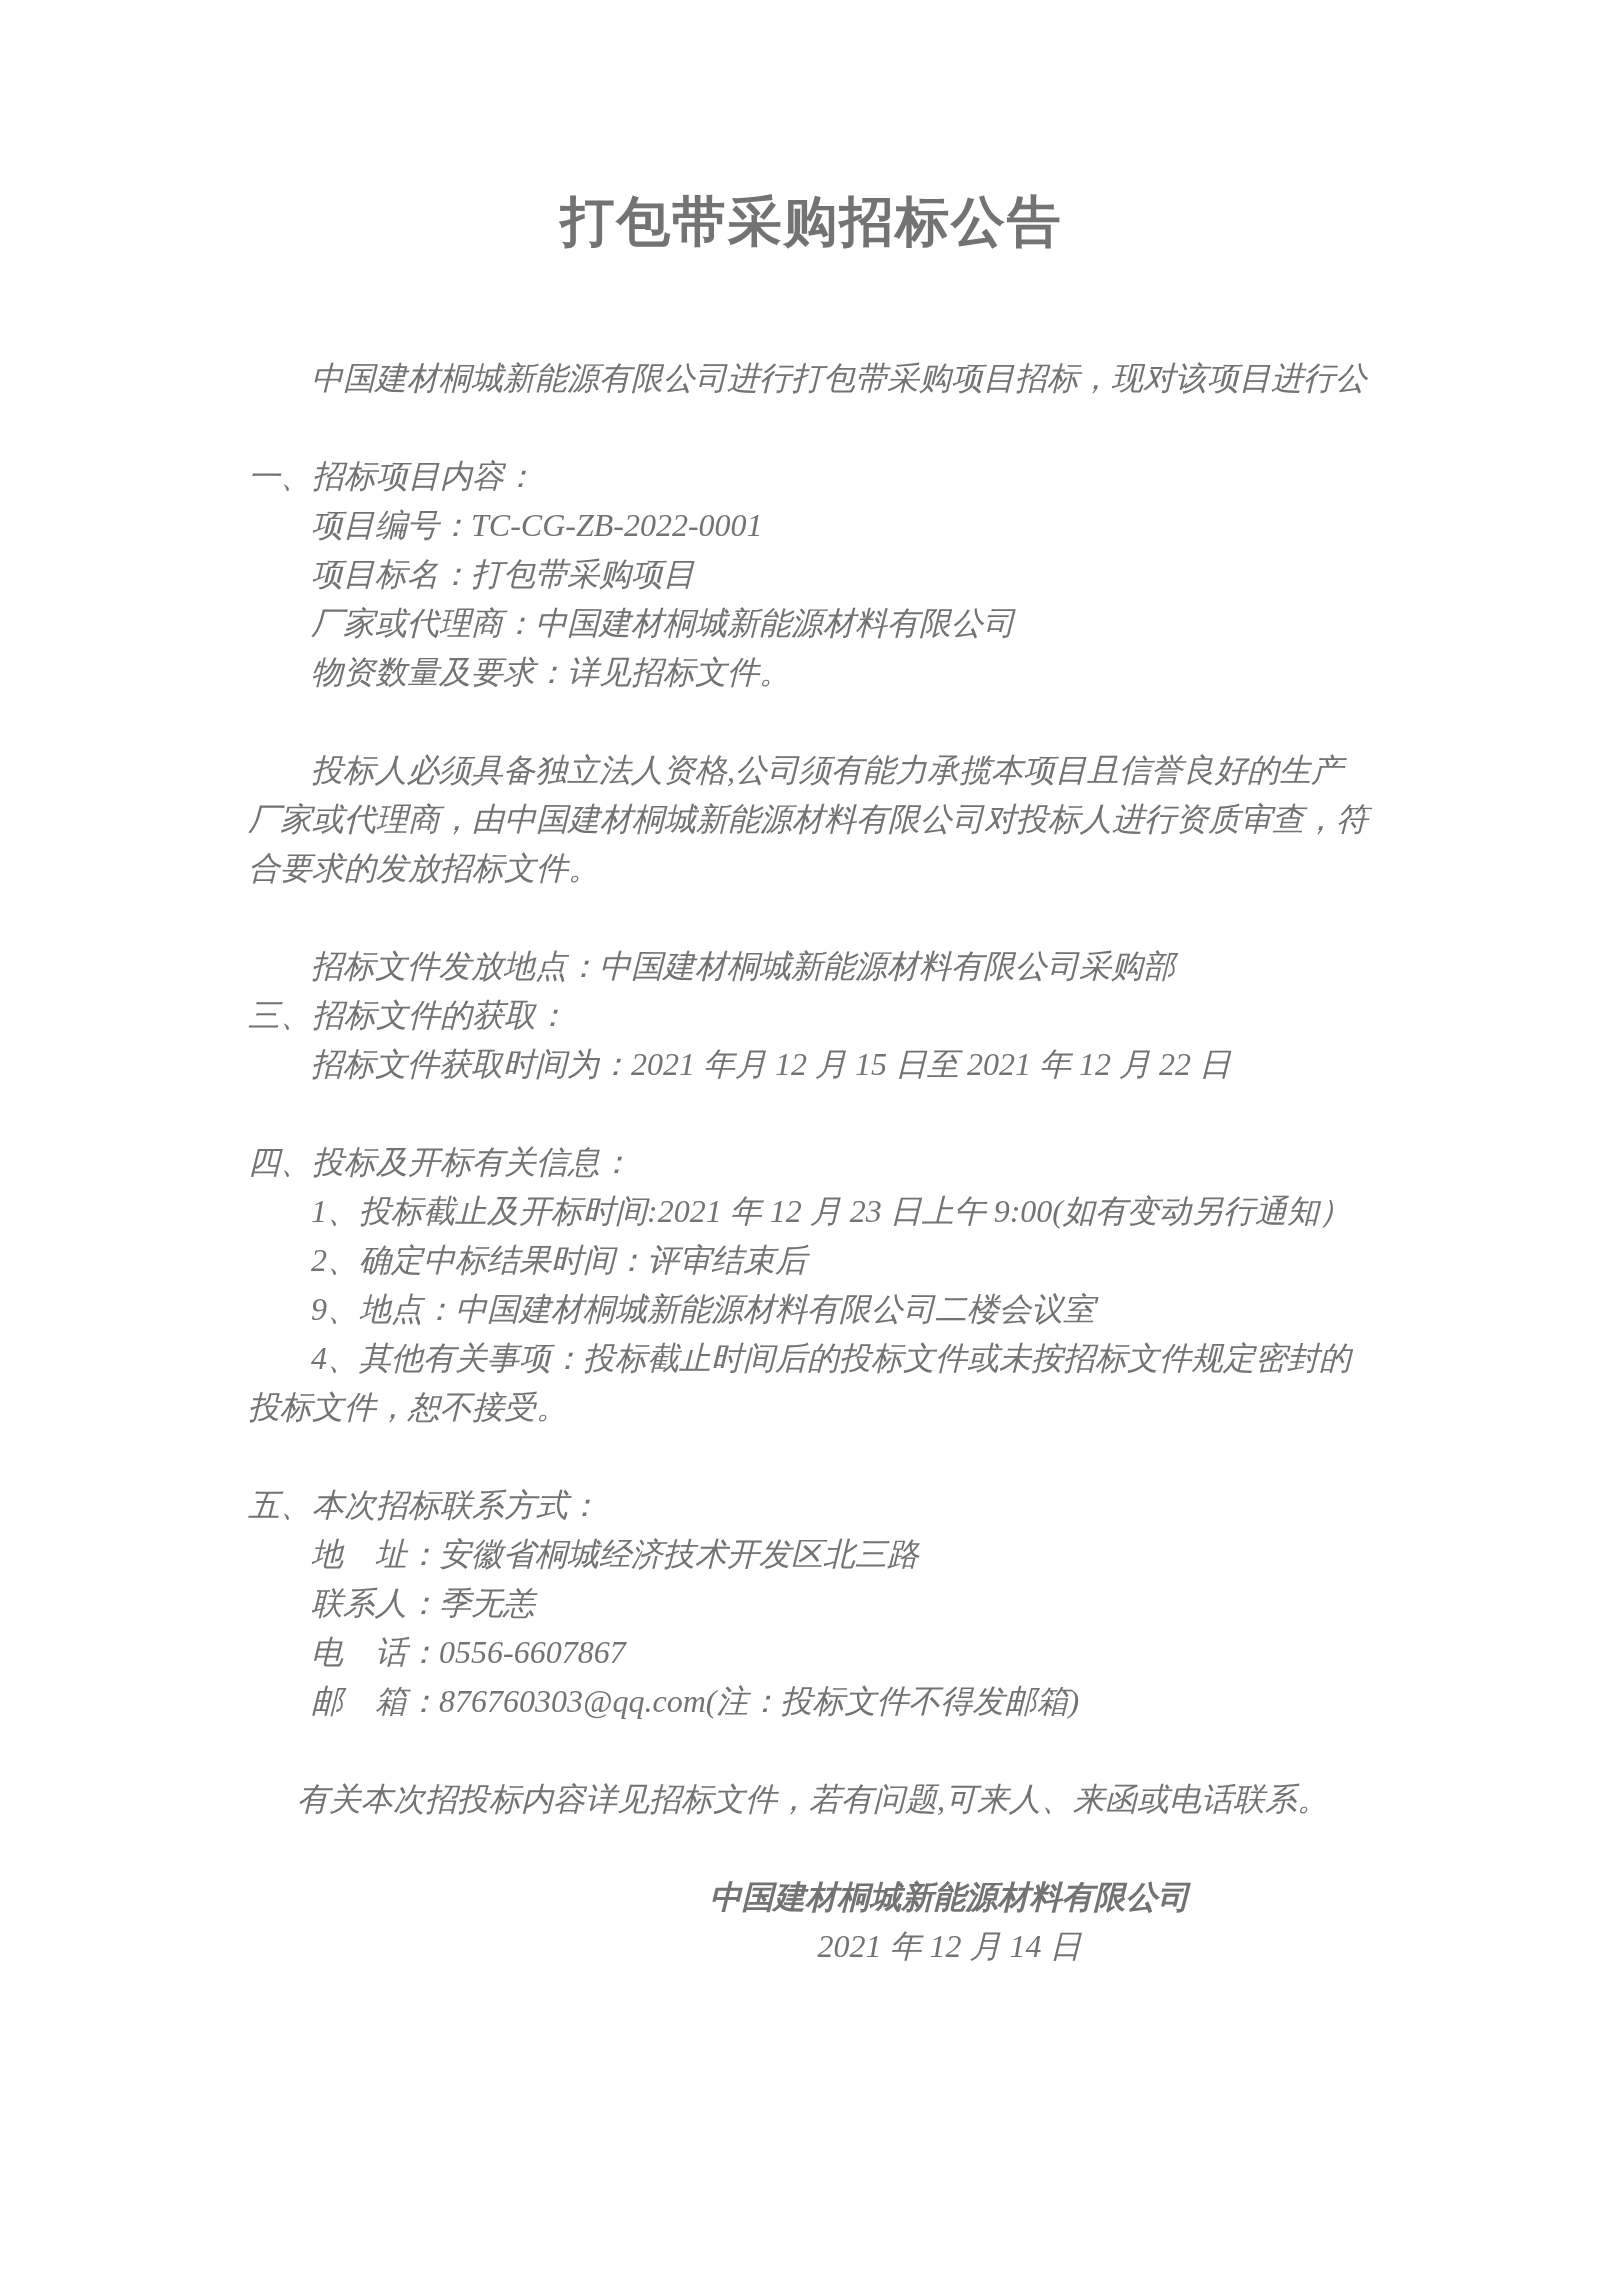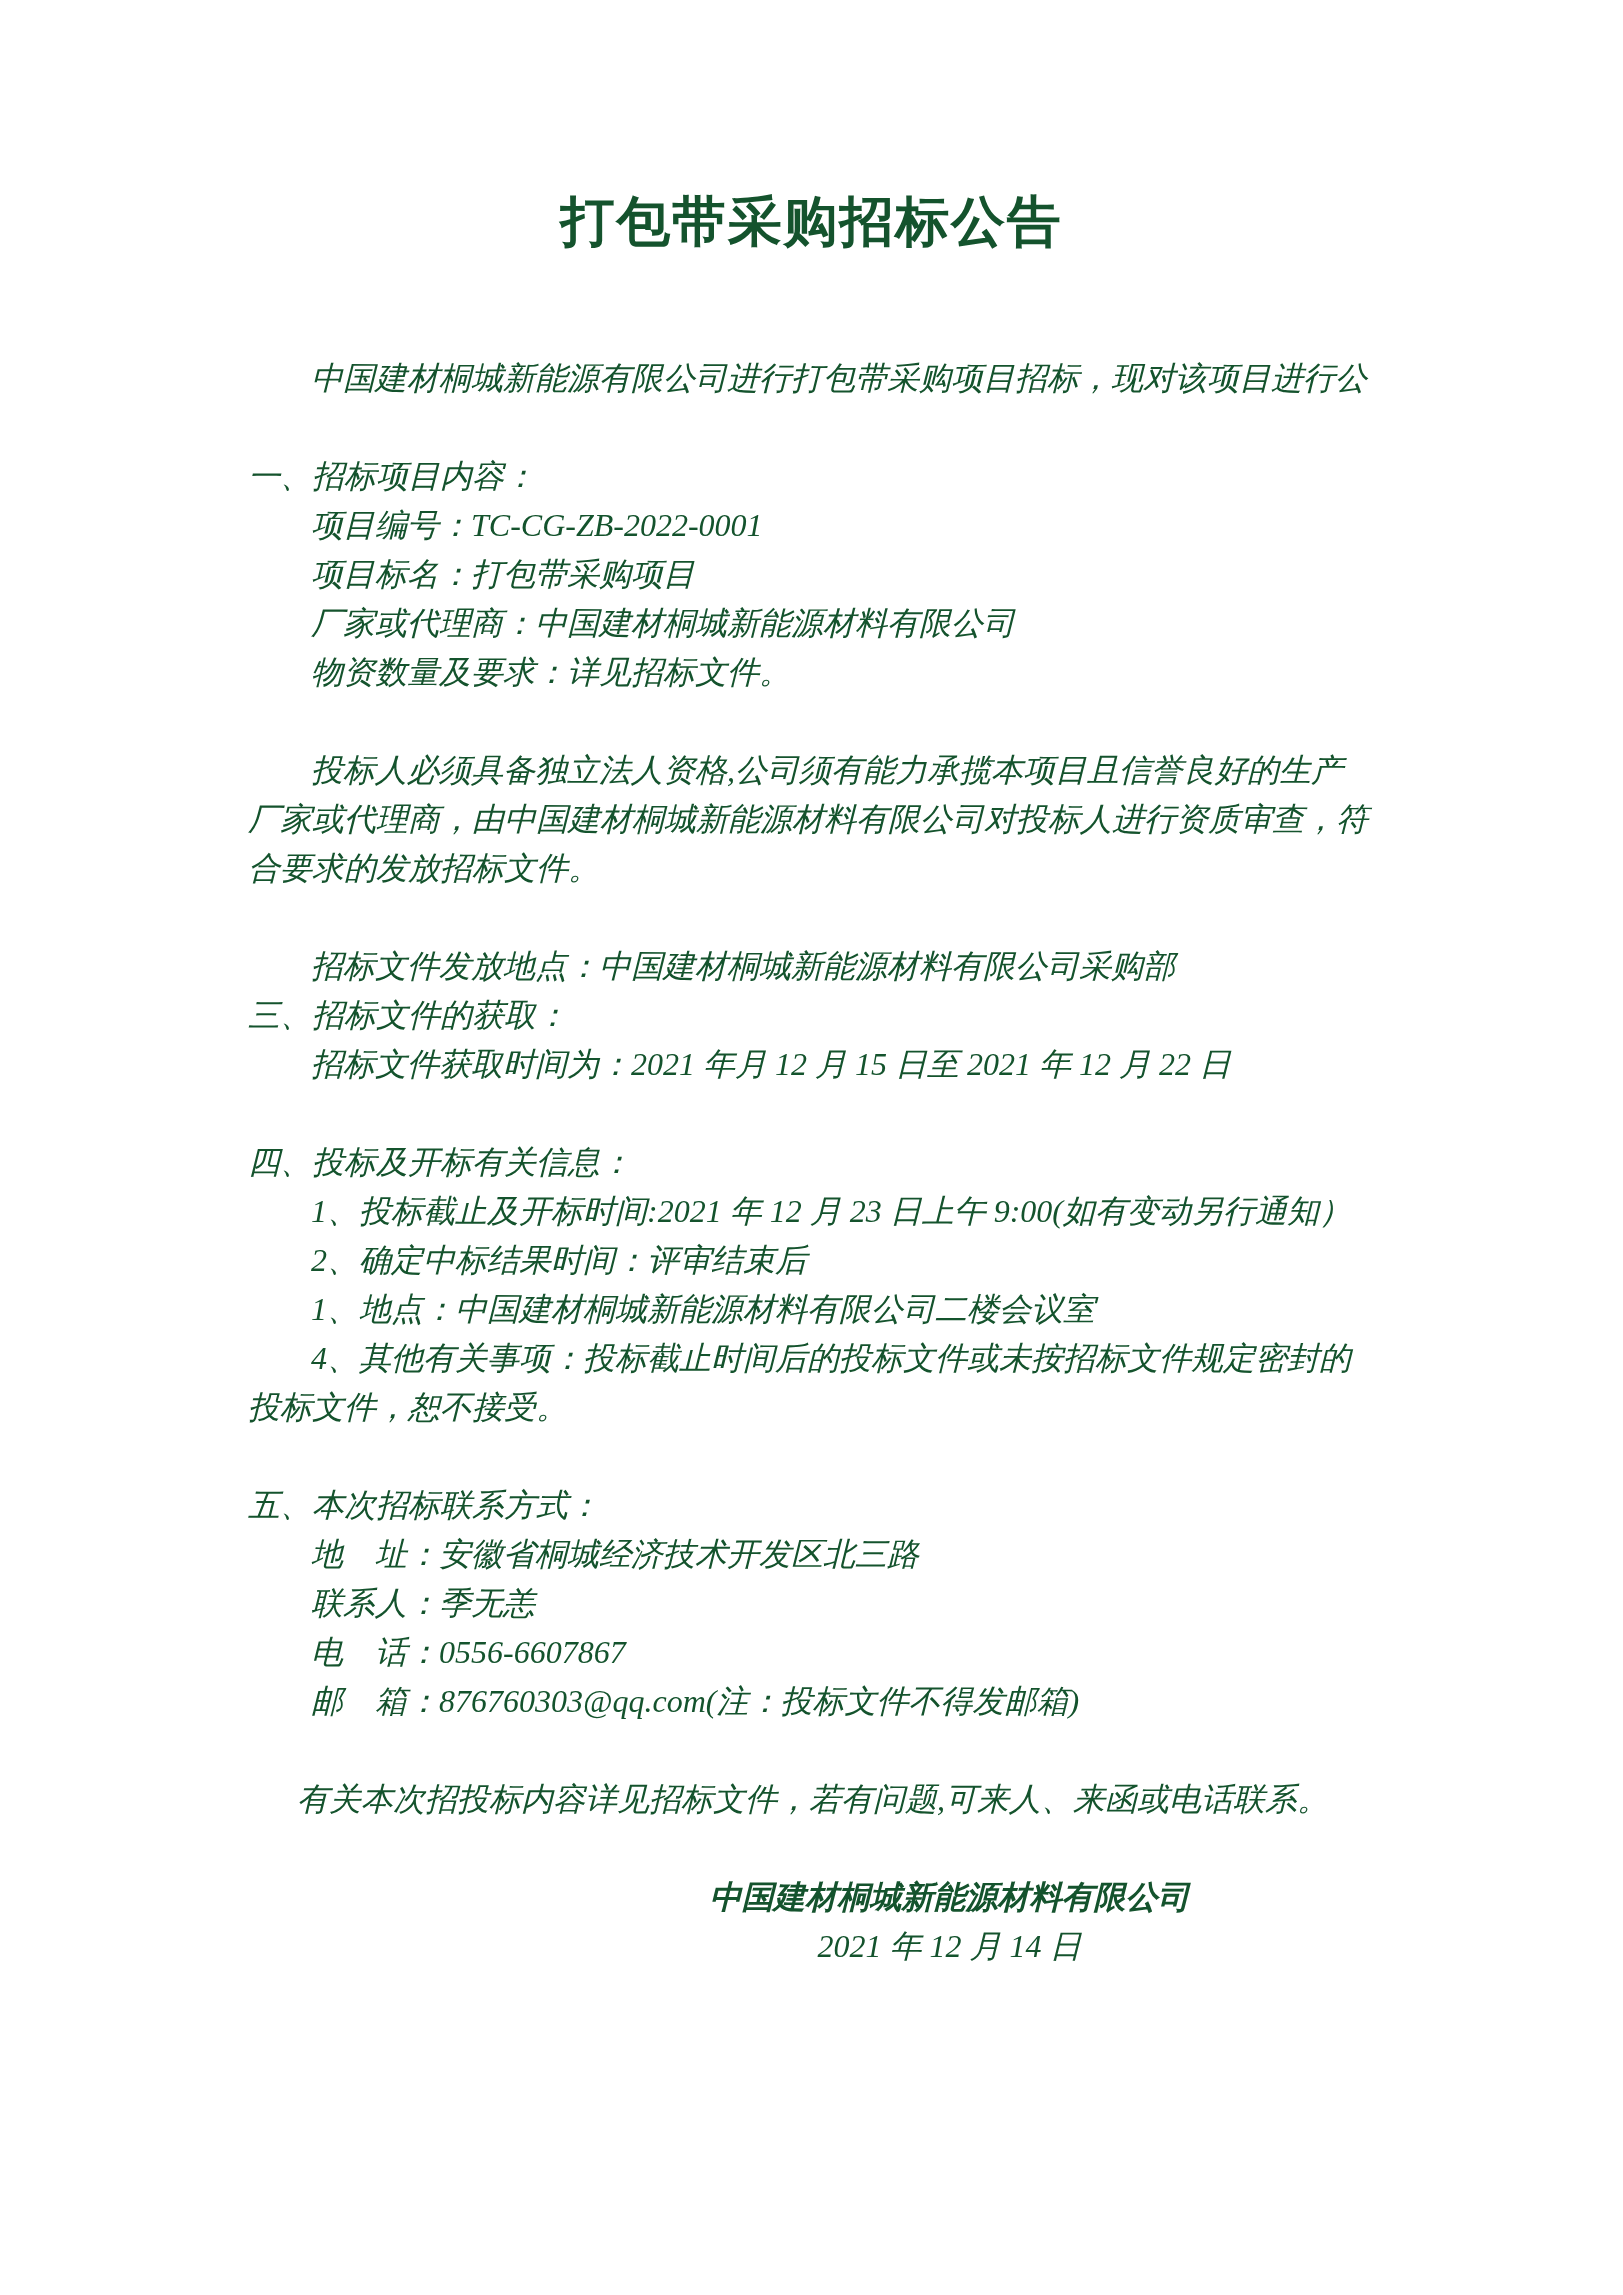--- a/index.html
+++ b/index.html
@@ -1,21 +1,21 @@
 <!DOCTYPE html>
 <html style="font-size:14px"><head>
 <meta charset="utf-8">
 <style>
   html, body { margin: 0; padding: 0; background: #ffffff; }
   .page {
     position: relative;
     width: 1623px;
     height: 2295px;
     background: #ffffff;
-    color: #14532d;
+    color: #737373;
     font-family: "Liberation Serif", "DejaVu Serif", serif;
     overflow: hidden;
   }
   .title {
     position: absolute;
     top: 186px;
     left: 0;
     width: 100%;
     margin: 0;
     text-align: center;
@@ -80,21 +80,21 @@
 
     <div class="line sub">招标文件发放地点：中国建材桐城新能源材料有限公司采购部</div>
     <div class="line">三、招标文件的获取：</div>
     <div class="line sub">招标文件获取时间为：2021 年月 12 月 15 日至 2021 年 12 月 22 日</div>
 
     <div class="gap"></div>
 
     <div class="line">四、投标及开标有关信息：</div>
     <div class="line sub">1、投标截止及开标时间:2021 年 12 月 23 日上午 9:00(如有变动另行通知）</div>
     <div class="line sub">2、确定中标结果时间：评审结束后</div>
-    <div class="line sub">1、地点：中国建材桐城新能源材料有限公司二楼会议室</div>
+    <div class="line sub">9、地点：中国建材桐城新能源材料有限公司二楼会议室</div>
     <div class="line indent">4、其他有关事项：投标截止时间后的投标文件或未按招标文件规定密封的</div>
     <div class="line">投标文件，恕不接受。</div>
 
     <div class="gap"></div>
 
     <div class="line">五、本次招标联系方式：</div>
     <div class="line sub">地　址：安徽省桐城经济技术开发区北三路</div>
     <div class="line sub">联系人：季无恙</div>
     <div class="line sub">电　话：0556-6607867</div>
     <div class="line sub">邮　箱：876760303@qq.com(注：投标文件不得发邮箱)</div>

